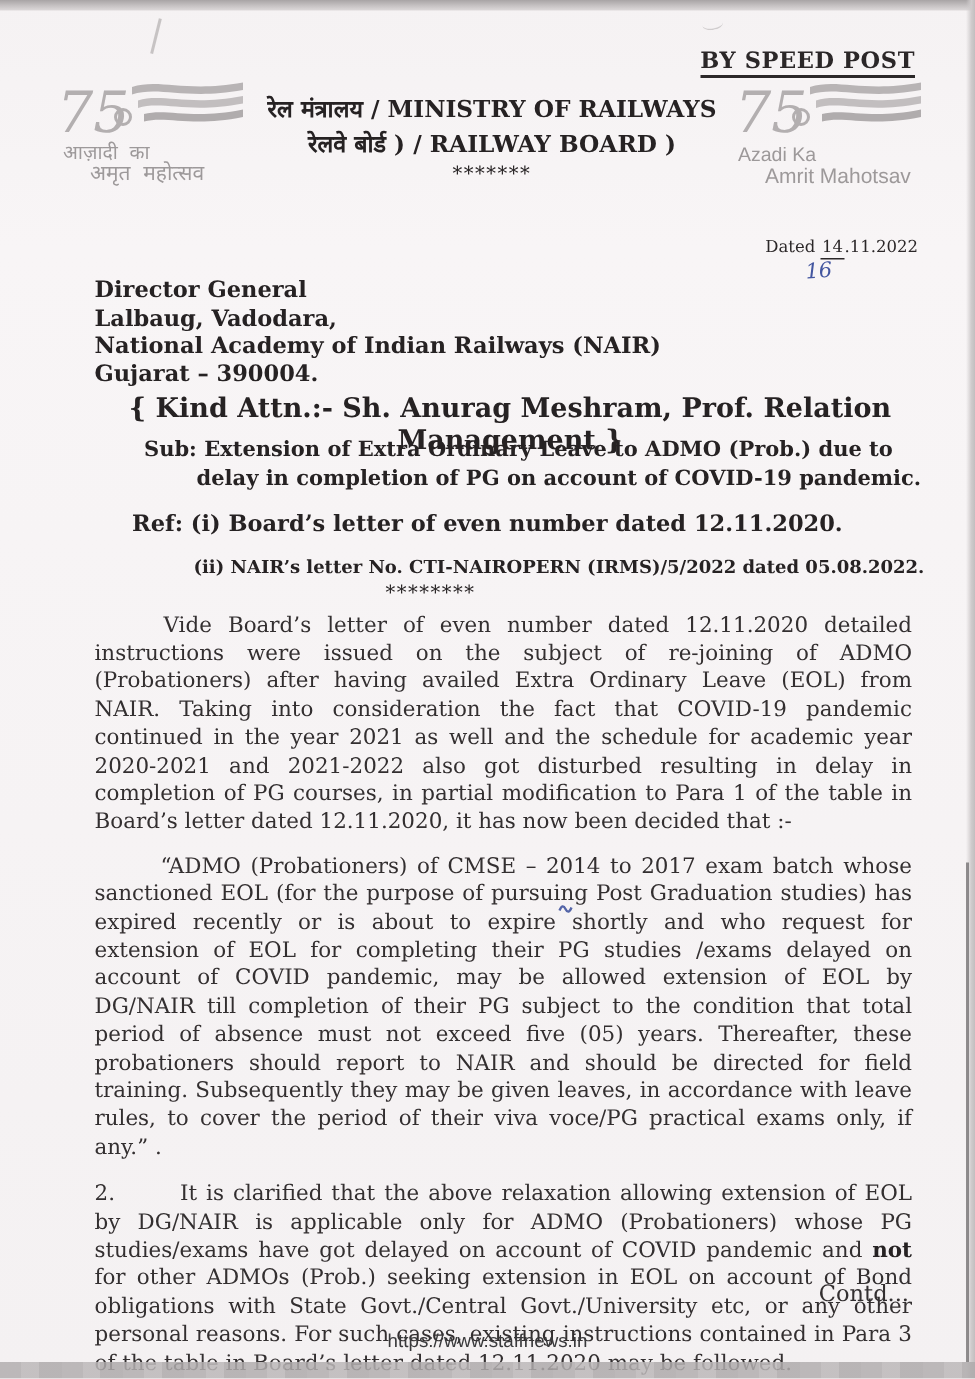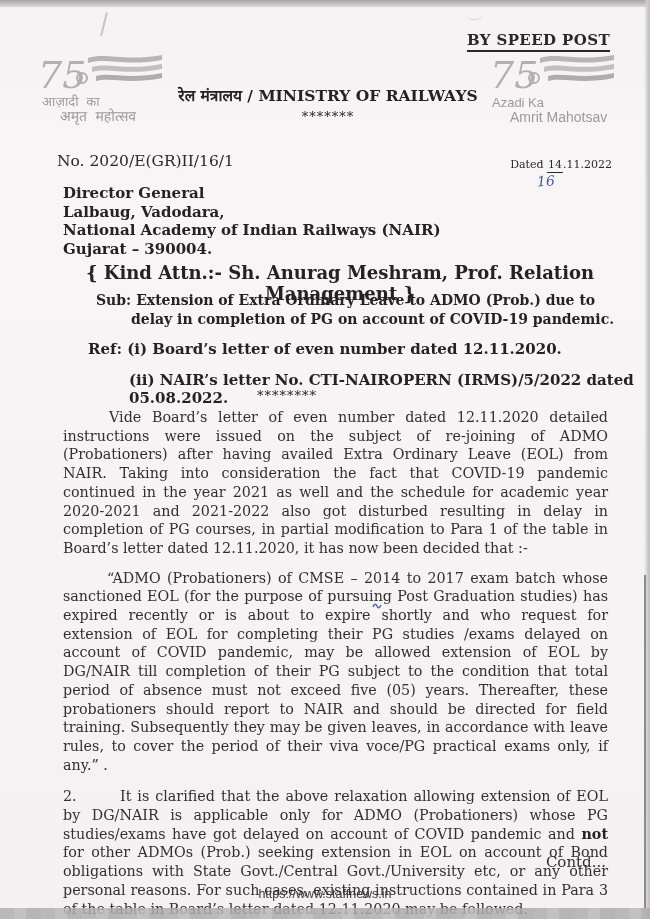--- a/index.html
+++ b/index.html
@@ -54,21 +54,21 @@
 
   .recipient{ position:absolute; top:184px; left:63px;
     font-weight:bold; font-size:15px; line-height:18.5px; color:#262223; }
   .kind-attn{ position:absolute; top:262px; left:60px; width:560px; text-align:center;
     font-weight:bold; font-size:18px; color:#262223; }
 
   .sub-block{ position:absolute; top:291px; left:96px; width:492px;
     font-weight:bold; font-size:14px; line-height:18.5px; color:#262223;
     padding-left:35px; text-indent:-35px; }
   .ref-1{ position:absolute; top:340px; left:88px; font-weight:bold; font-size:15px; color:#262223; }
-  .ref-2{ position:absolute; top:371px; left:129px; font-weight:bold; font-size:15px; color:#262223; }
+  .ref-2{ position:absolute; top:371px; left:129px; font-weight:bold; font-size:12px; color:#262223; }
   .ref-stars{ position:absolute; top:388px; left:0; width:574px; text-align:center;
     font-size:13px; letter-spacing:1px; color:#262223; }
 
   .body-block{ position:absolute; top:408px; left:63px; width:545px;
     font-size:14.3px; line-height:18.7px; text-align:justify; color:#332f30; }
   .body-block p{ margin:0; }
   .para1{ text-indent:46px; margin-bottom:11px !important; }
   .quote{ text-indent:44px; margin-bottom:13px !important; }
   .para-num{ display:inline-block; width:57px; text-indent:0; }
   .bold-word{ font-weight:bold; color:#262223; }
@@ -103,40 +103,40 @@
         <path d="M60 26 C75 22 92 30 126 23 L126 28 C92 35 75 27 60 31 Z" fill="#b0acad"></path>
       </svg>
       <div class="logo-cap">
         <div>आज़ादी का</div>
         <div class="cap2">अमृत महोत्सव</div>
       </div>
     </div>
 
     <div class="org-block">
       <div class="org-line">रेल मंत्रालय / MINISTRY OF RAILWAYS</div>
+      <div class="org-line">रेलवे बोर्ड ) / RAILWAY BOARD )</div>
       <div class="org-stars">*******</div>
     </div>
 
     <div class="logo logo-right">
       <svg width="128" height="50" viewBox="0 0 128 50">
         <text x="2" y="38" font-size="38" font-style="italic" font-family="DejaVu Serif, serif" fill="#b3afb0">75</text>
         <circle cx="46" cy="28" r="5" fill="none" stroke="#b3afb0" stroke-width="2"></circle>
         <path d="M52 8 C70 2 88 12 126 5 L126 10 C88 17 70 7 52 13 Z" fill="#b8b4b5"></path>
         <path d="M56 17 C72 12 90 21 126 14 L126 19 C90 26 72 17 56 22 Z" fill="#c2bebf"></path>
         <path d="M60 26 C75 22 92 30 126 23 L126 28 C92 35 75 27 60 31 Z" fill="#b0acad"></path>
       </svg>
       <div class="logo-cap">
         <div>Azadi Ka</div>
         <div class="cap2">Amrit Mahotsav</div>
       </div>
     </div>
 
   </div>
 
-  <div class="letter-no">No. 2020/E(GR)II/16/1</div>
 
   <div class="dated-line"><span>Dated</span>&nbsp;<span class="dated-day">14</span><span>.11.2022</span></div>
   <div class="hand-16">16</div>
 
   <div class="recipient">
     <div>Director General</div>
     <div>Lalbaug, Vadodara,</div>
     <div>National Academy of Indian Railways (NAIR)</div>
     <div>Gujarat – 390004.</div>
   </div>

